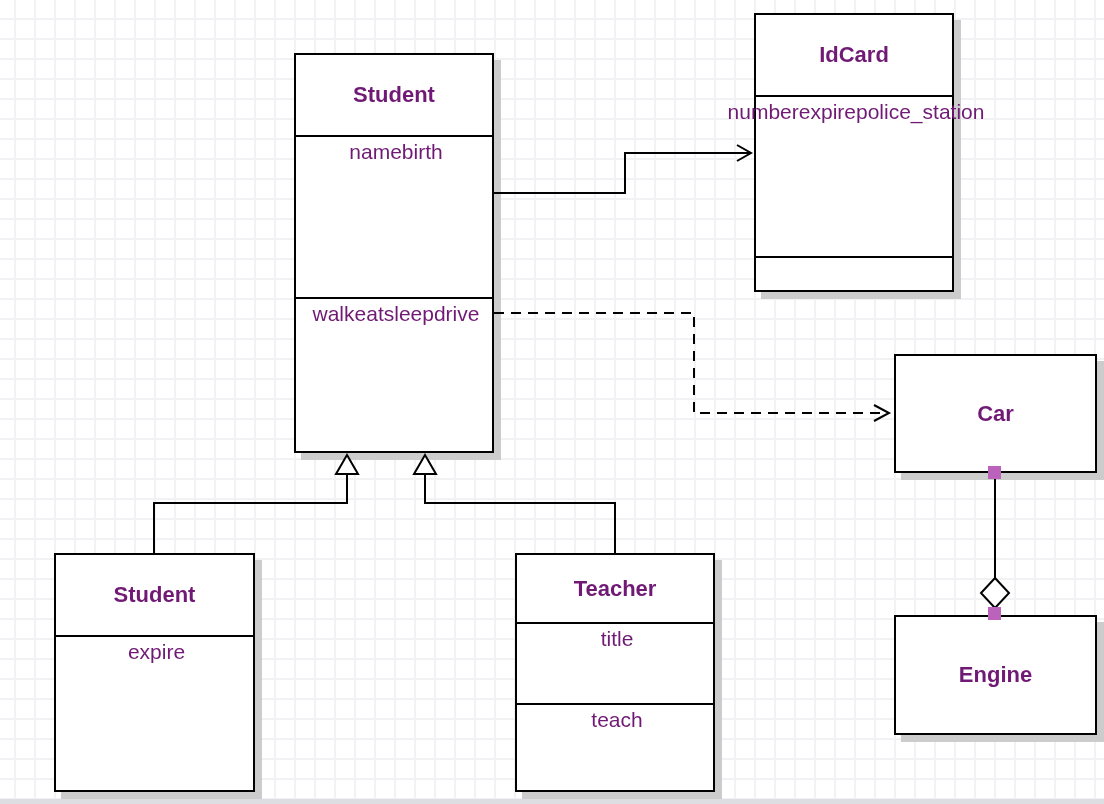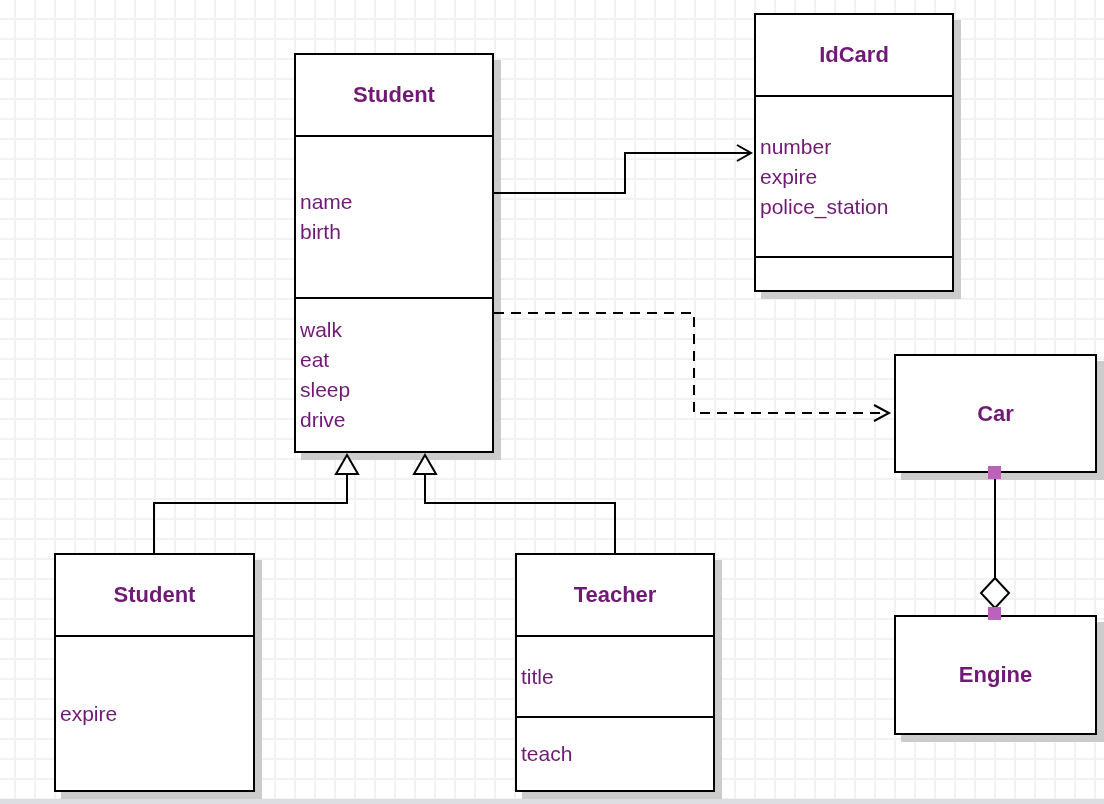--- a/index.html
+++ b/index.html
@@ -16,21 +16,21 @@
   .uml-node{
     position:absolute; background:#fff; border:2px solid #000;
     box-sizing:border-box; display:flex; flex-direction:column;
     box-shadow:7px 7px 0 #cccccc; color:#701a75;
   }
   .uml-title{
     display:flex; align-items:center; justify-content:center;
     font-weight:bold; font-size:22px; flex:0 0 auto;
   }
   .compartment{
-    border-top:2px solid #000; display:flex; flex-direction:column;
+    border-top:2px solid #000; display:flex; 
     justify-content:center; padding-left:4px;
     font-size:21px; line-height:30px; flex:0 0 auto;
   }
   .compartment.grow{flex:1 1 auto;}
   .single-label{
     flex:1; display:flex; align-items:center; justify-content:center;
     font-weight:bold; font-size:22px;border-radius:14px;
   }
   .member{white-space:nowrap;}
   #edges{position:absolute; left:0; top:0; pointer-events:none;}
@@ -73,21 +73,21 @@
   </div>
 
   <div class="uml-node" style="left:54px;top:553px;width:201px;height:239px">
     <div class="uml-title" style="height:80px">Student</div>
     <div class="compartment grow">
       <div class="member">expire</div>
     </div>
   </div>
 
   <div class="uml-node" style="left:515px;top:553px;width:200px;height:239px">
-    <div class="uml-title" style="height:80px">Teacher</div>
+    <div class="uml-title" style="height:67px">Teacher</div>
     <div class="compartment" style="height:79px">
       <div class="member">title</div>
     </div>
     <div class="compartment grow">
       <div class="member">teach</div>
     </div>
   </div>
 
   <div class="uml-node" style="left:894px;top:354px;width:203px;height:119px">
     <div class="single-label">Car</div>

